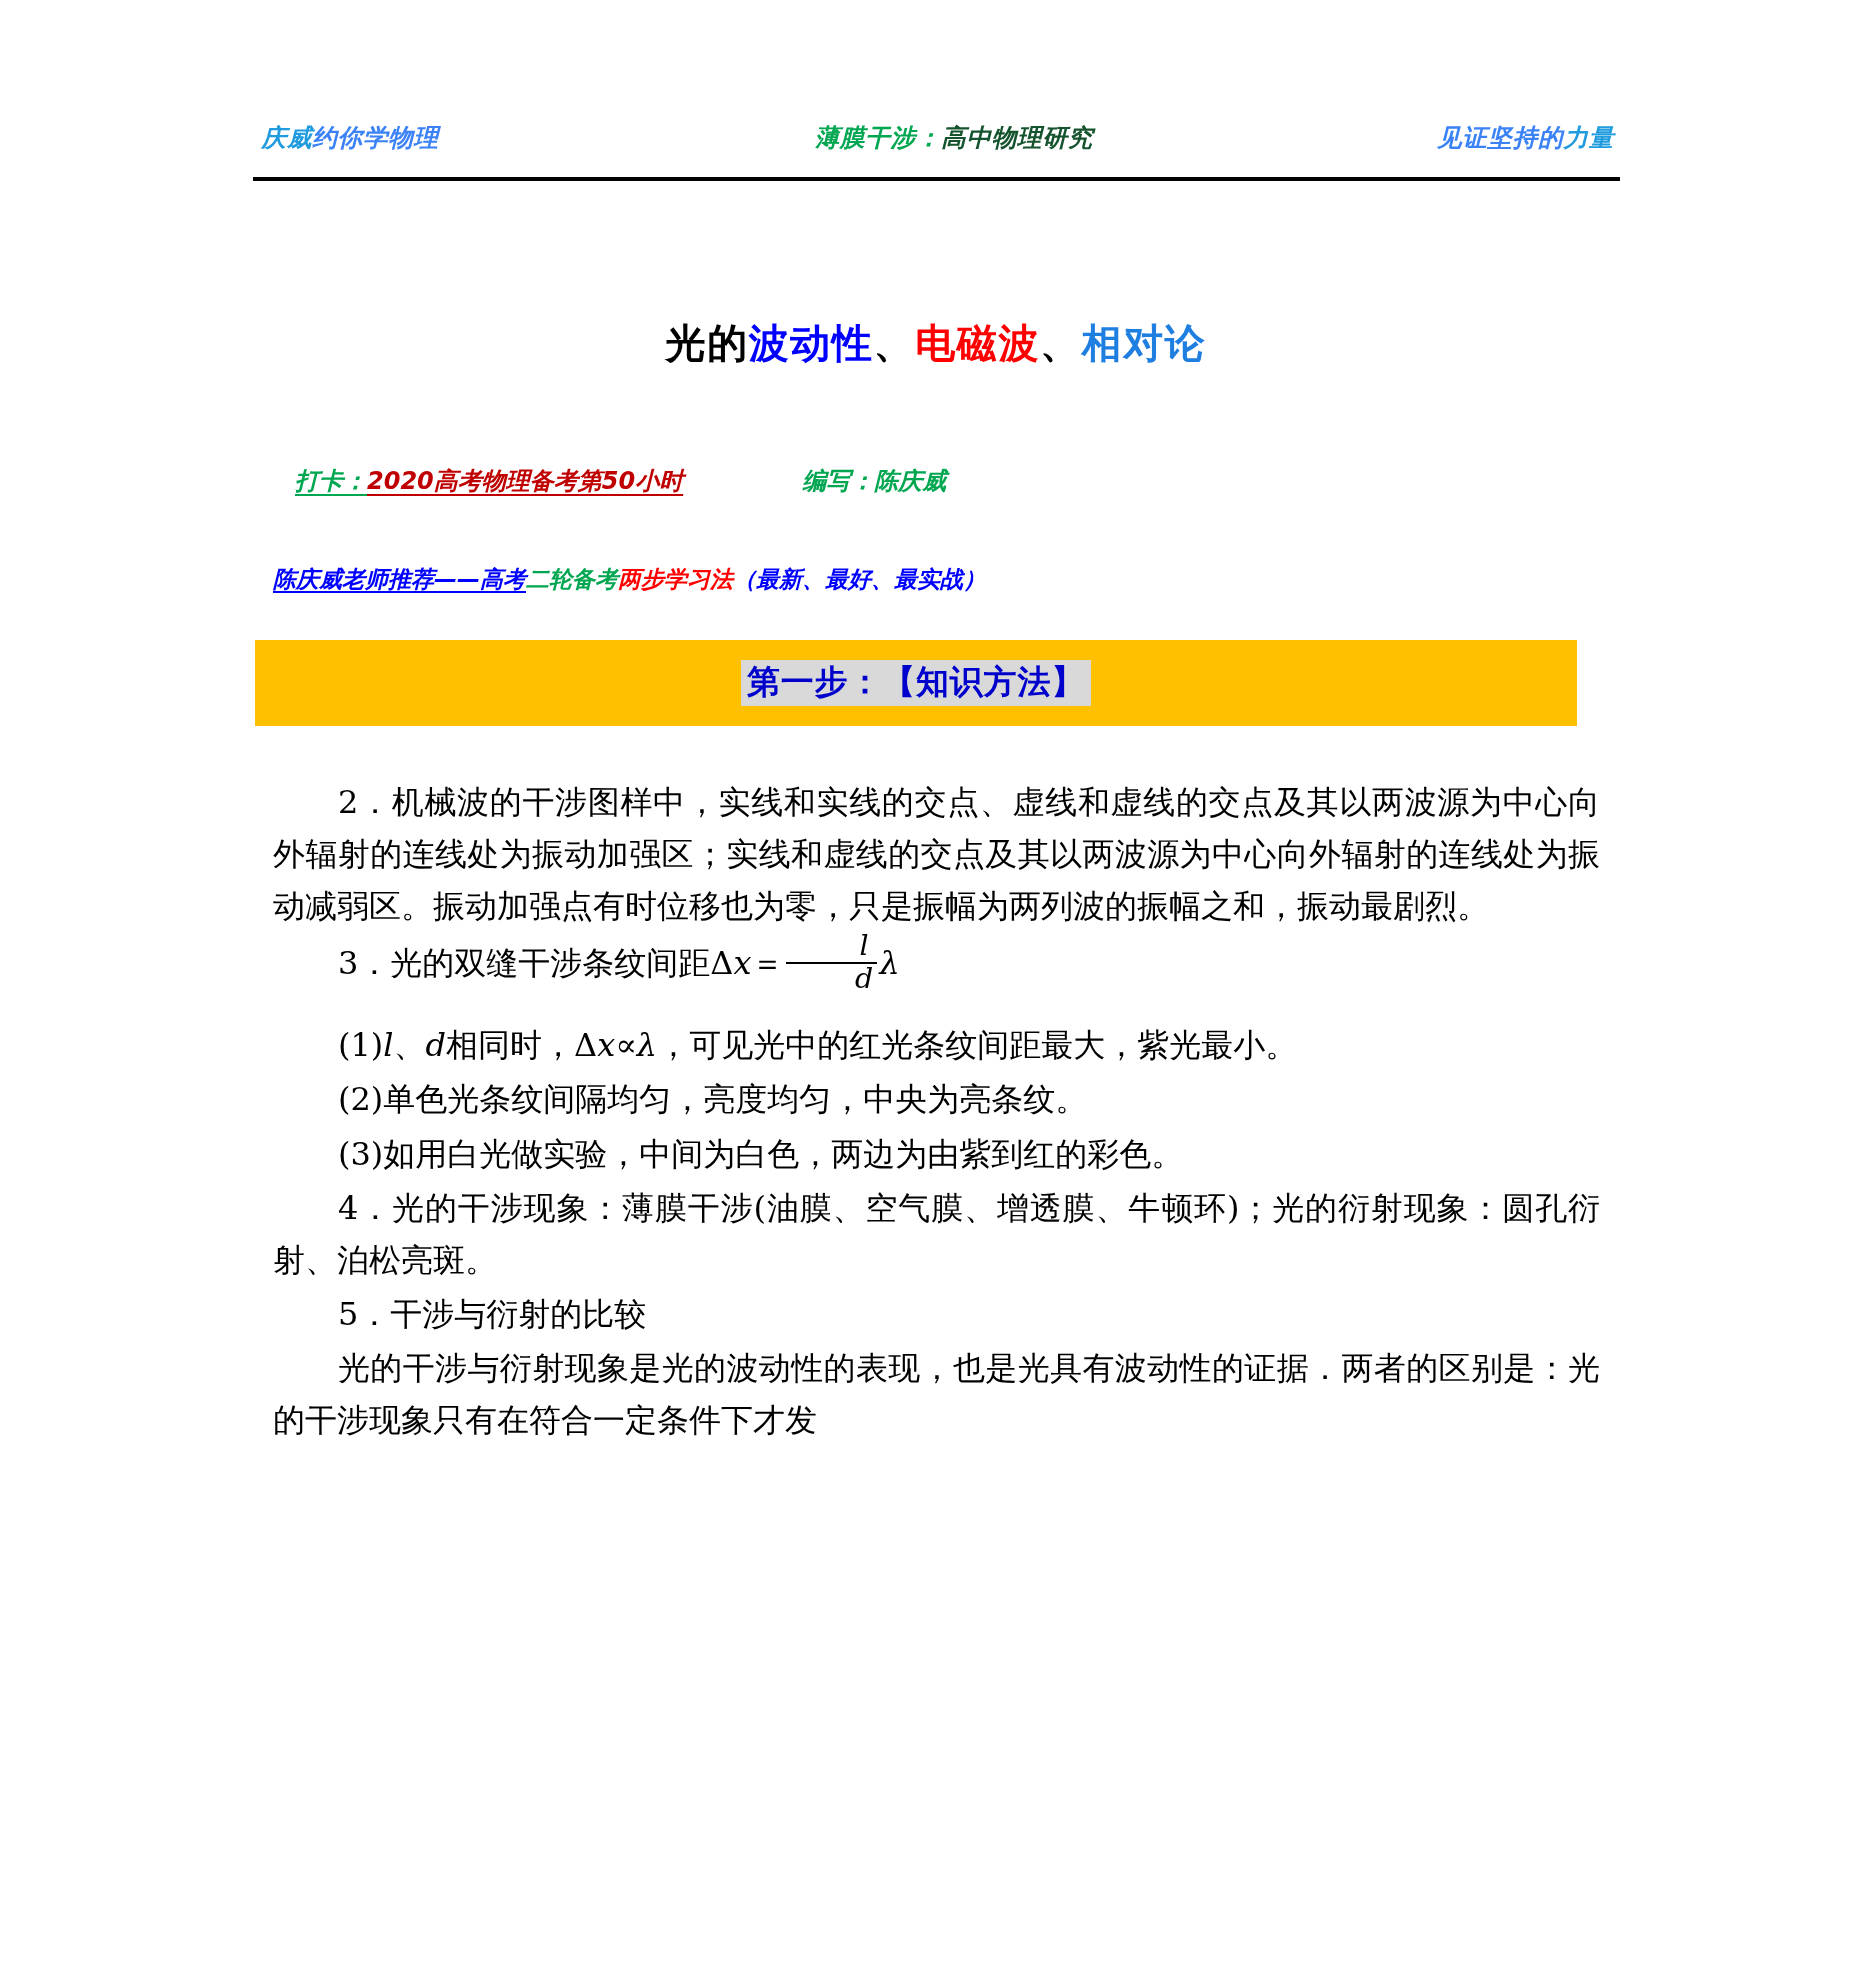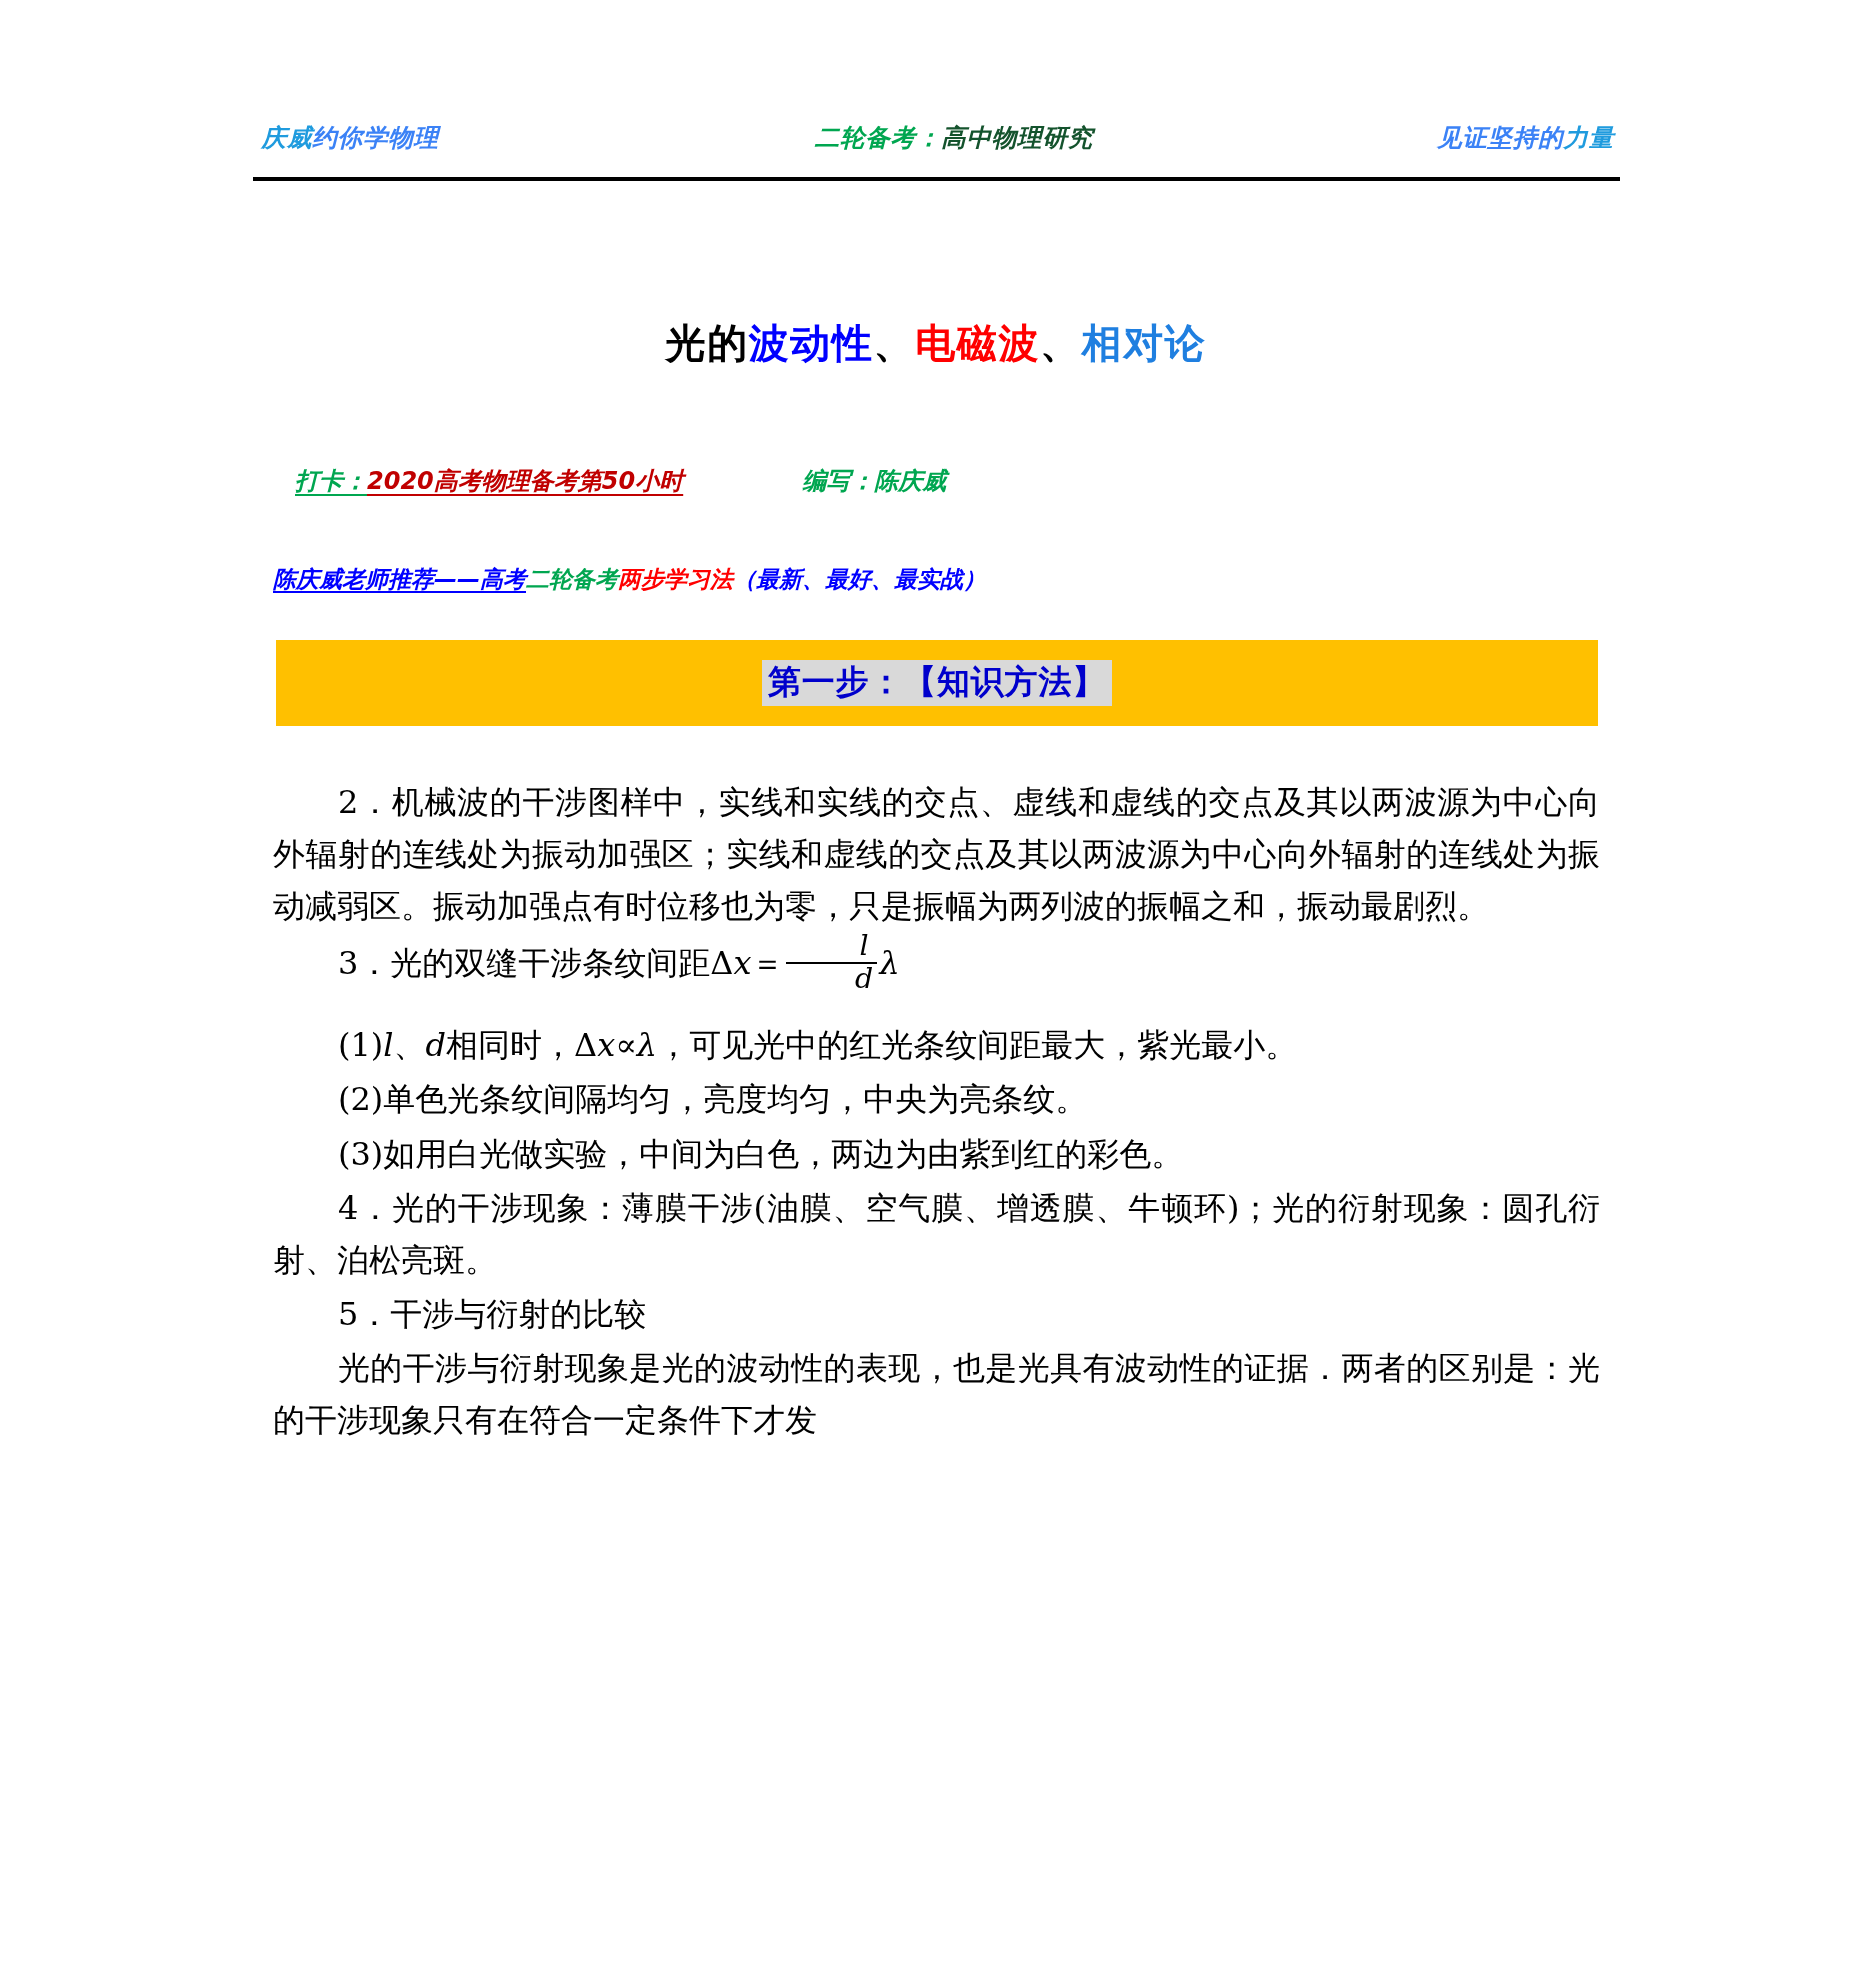--- a/index.html
+++ b/index.html
@@ -95,21 +95,21 @@
     font-size: 23px;
   }
   .s-blue  { color: #0000ff; }
   .s2-green{ color: #00a650; }
   .s2-red  { color: #ff0000; }
   .s2-u { text-decoration: underline; text-underline-offset: 4px; }
 
   
   .banner {
     position: absolute;
-    left: 276px;
+    left: 255px;
     top: 640px;
     width: 1322px;
     height: 86px;
     background: #ffc000;
     display: flex;
     align-items: center;
     justify-content: center;
   }
   .banner-chip {
     background: #d9d9d9;
@@ -174,21 +174,21 @@
 </head>
 <body>
 
 <div class="page">
 
   <div class="doc-header">
     <div class="hdr-seg hdr-left">
       <span class="c-blue">庆威</span><span class="c-black">约你学物理</span>
     </div>
     <div class="hdr-seg hdr-center">
-      <span class="c-green">二轮备考：</span><span class="c-red">高中物理研究</span>
+      <span class="c-green">薄膜干涉：</span><span class="c-red">高中物理研究</span>
     </div>
     <div class="hdr-seg hdr-right">
       <span class="c-black">见证坚持的</span><span class="c-blue">力量</span>
     </div>
   </div>
 
   <h1 class="doc-title">
     <span>光的</span><span class="t-blue">波动性</span><span>、</span><span class="t-red">电磁波</span><span>、</span><span class="t-ltblue">相对论</span>
   </h1>
 

